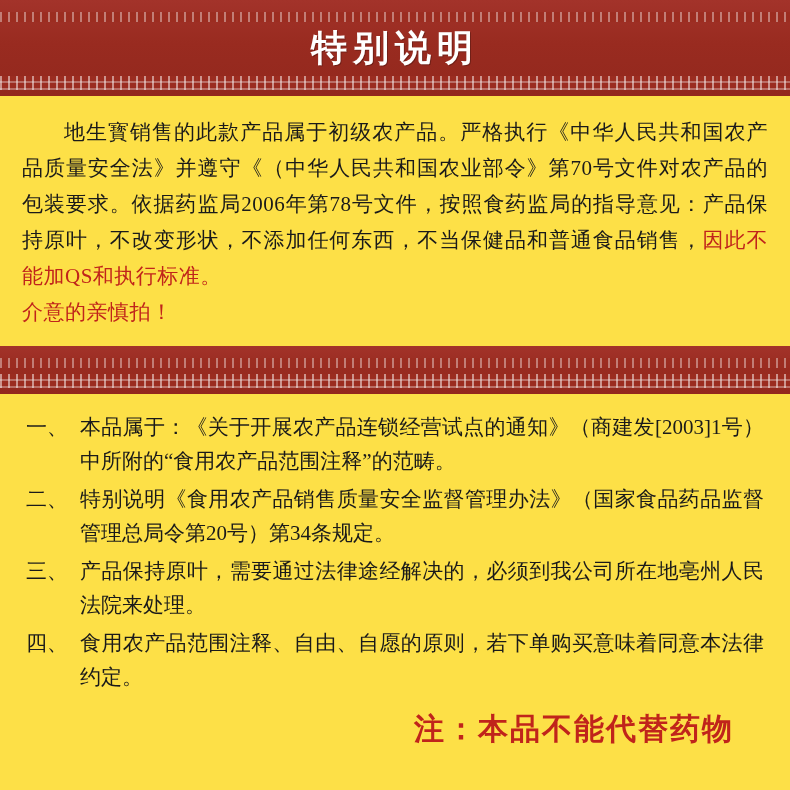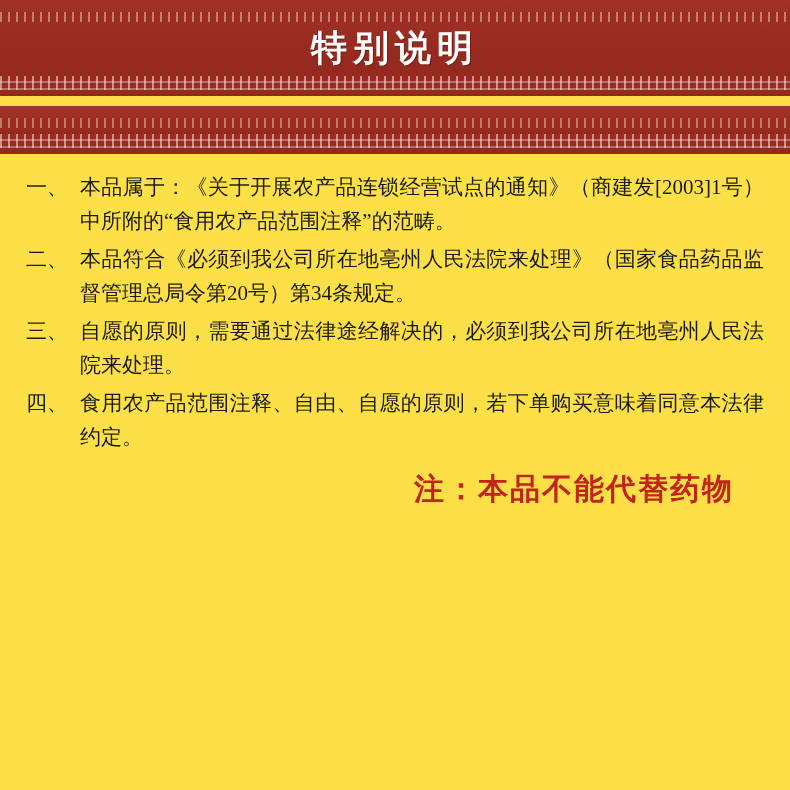--- a/index.html
+++ b/index.html
@@ -126,43 +126,47 @@
 <body>
 
 <div class="page">
 
   <div class="banner">
     <div class="banner-deco-top"></div>
     <div class="banner-title">特别说明</div>
     <div class="banner-deco"></div>
   </div>
 
+  <div class="section-body">
+    <p class="para"><span>地生寳销售的此款产品属于初级农产品。严格执行《中华人民共和国农产品质量安全法》并遵守《（中华人民共和国农业部令》第70号文件对农产品的包装要求。依据药监局2006年第78号文件，按照食药监局的指导意见：产品保持原叶，不改变形状，不添加任何东西，不当保健品和普通食品销售，</span><span class="red">因此不能加QS和执行标准。</span></p>
+    <p class="red-line">介意的亲慎拍！</p>
+  </div>
 
   <div class="spacer-sm"></div>
 
   <div class="banner">
     <div class="banner-deco-top"></div>
     <div class="banner-deco"></div>
   </div>
 
   <div class="legal-body">
 
     <div class="legal-item">
       <span class="legal-num">一、</span>
       <span class="legal-text">本品属于：《关于开展农产品连锁经营试点的通知》（商建发[2003]1号）中所附的“食用农产品范围注释”的范畴。</span>
     </div>
 
     <div class="legal-item">
       <span class="legal-num">二、</span>
-      <span class="legal-text">本品符合《必须到我公司所在地亳州人民法院来处理》（国家食品药品监督管理总局令第20号）第34条规定。</span>
+      <span class="legal-text">特别说明《食用农产品销售质量安全监督管理办法》（国家食品药品监督管理总局令第20号）第34条规定。</span>
     </div>
 
     <div class="legal-item">
       <span class="legal-num">三、</span>
-      <span class="legal-text">自愿的原则，需要通过法律途经解决的，必须到我公司所在地亳州人民法院来处理。</span>
+      <span class="legal-text">产品保持原叶，需要通过法律途经解决的，必须到我公司所在地亳州人民法院来处理。</span>
     </div>
 
     <div class="legal-item">
       <span class="legal-num">四、</span>
       <span class="legal-text">食用农产品范围注释、自由、自愿的原则，若下单购买意味着同意本法律约定。</span>
     </div>
 
     <div class="note">注：本品不能代替药物</div>
   </div>
 

